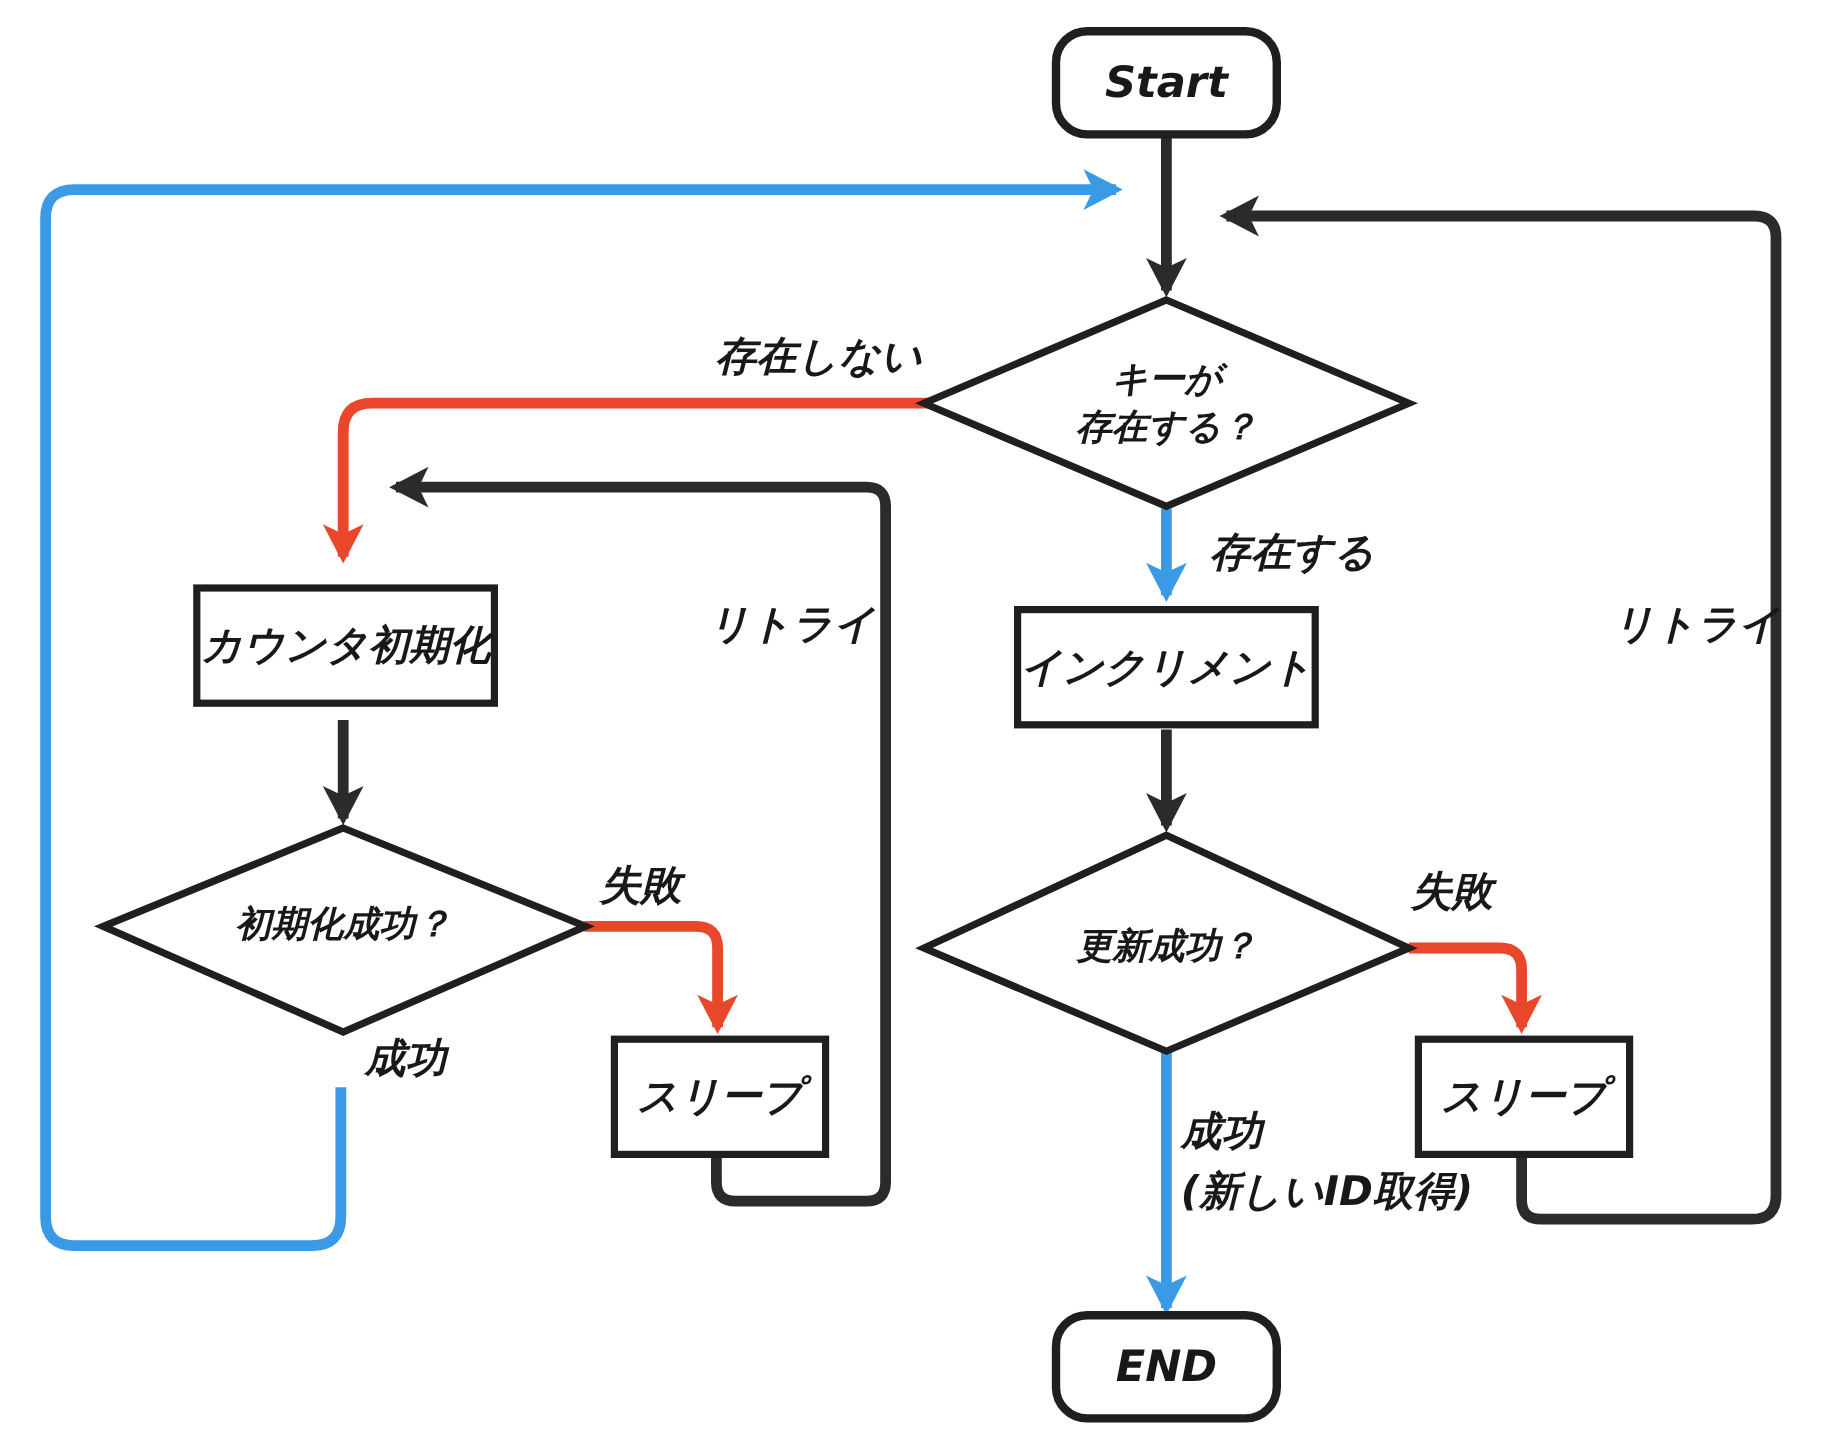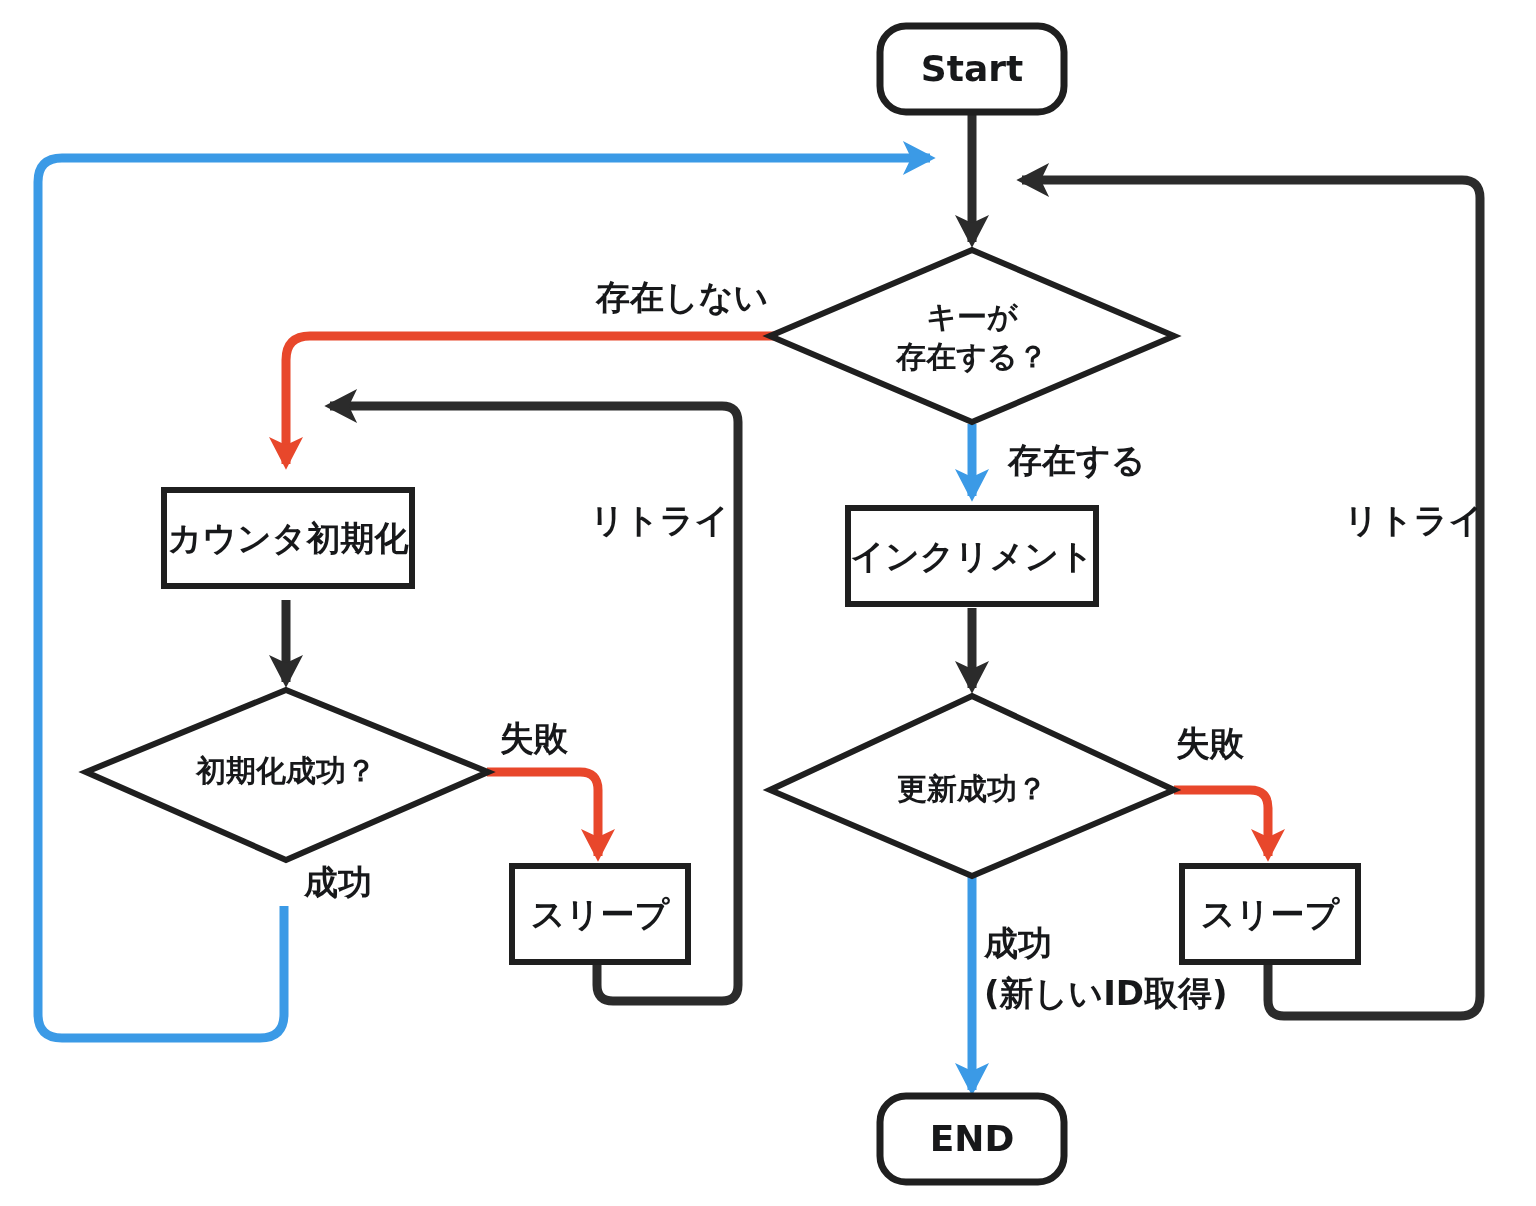--- a/index.html
+++ b/index.html
@@ -11,20 +11,21 @@
     width: 1536px;
     height: 1206px;
     overflow: hidden;
     font-family: "DejaVu Sans", "Liberation Sans", sans-serif;
   }
   #flowchart-root {
     position: relative;
     width: 1536px;
     height: 1206px;
     background: #ffffff;
+    font-style: italic;
   }
   svg.flow-canvas {
     display: block;
     width: 1536px;
     height: 1206px;
   }
   .node-shape {
     fill: #ffffff;
     stroke: #1f1f1f;
     stroke-width: 6;

